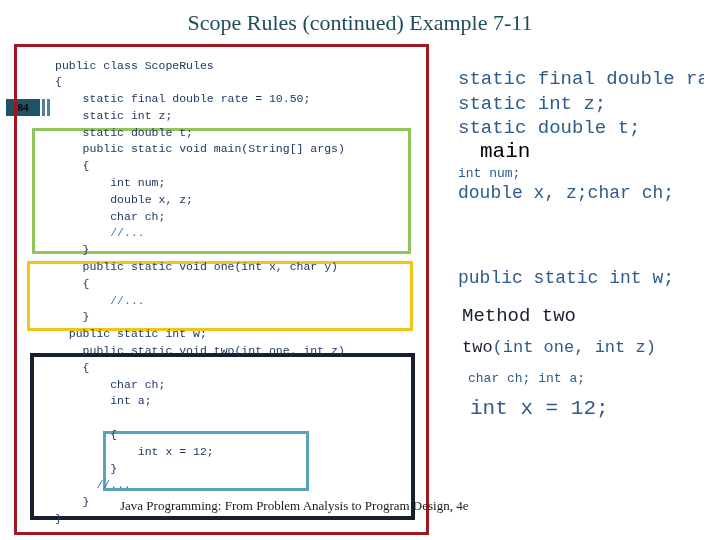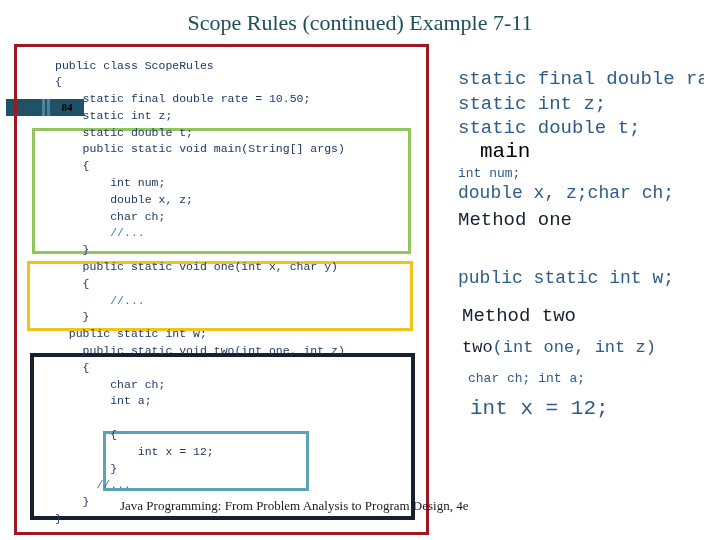--- a/index.html
+++ b/index.html
@@ -119,21 +119,21 @@
     padding-left: 32px;
   }
 </style>
 </head>
 <body>
 
 <div id="slide">
 
   <div id="title" style="color: rgb(31, 78, 90);">Scope Rules (continued) Example 7-11</div>
 
-  <div id="slide-number" style="background-color: rgb(31, 82, 102); padding-left: 44px;">84</div>
+  <div id="slide-number" style="background-color: rgb(31, 82, 102);">84</div>
   <div id="slide-number-bar1"></div>
   <div id="slide-number-bar2"></div>
 
   <div class="box" id="box-class" style="border-color: rgb(160, 23, 34);"></div>
   <div class="box" id="box-main" style="border-color: rgb(146, 197, 90);"></div>
   <div class="box" id="box-one" style="border-color: rgb(240, 196, 25);"></div>
   <div class="box" id="box-two" style="border-color: rgb(23, 32, 46);"></div>
   <div class="box" id="box-inner" style="border-color: rgb(91, 163, 184);"></div>
 
   <pre id="code" style="color: rgb(31, 56, 100);">public class ScopeRules
@@ -164,21 +164,20 @@
       <span class="cmt" style="color: rgb(60, 125, 158);">//...</span>
     }
 }</pre>
 
   <div class="ann" id="ann-rate">static final double rate</div>
   <div class="ann" id="ann-z">static int z;</div>
   <div class="ann" id="ann-t">static double t;</div>
   <div class="ann" id="ann-main">main</div>
   <div class="ann" id="ann-num">int num;</div>
   <div class="ann" id="ann-xzch">double x, z;char ch;</div>
-  <div class="ann" id="ann-m-one">Method one</div>
   <div class="ann" id="ann-w">public static int w;</div>
   <div class="ann" id="ann-m-two">Method two</div>
   <div class="ann" id="ann-two-sig"><span>two</span><span class="kw">(int one, int z)</span></div>
   <div class="ann" id="ann-chint">char ch; int a;</div>
   <div class="ann" id="ann-intx">int x = 12;</div>
 
   <div id="footer">Java Programming: From Problem Analysis to Program Design, 4e</div>
 
 </div>
 

